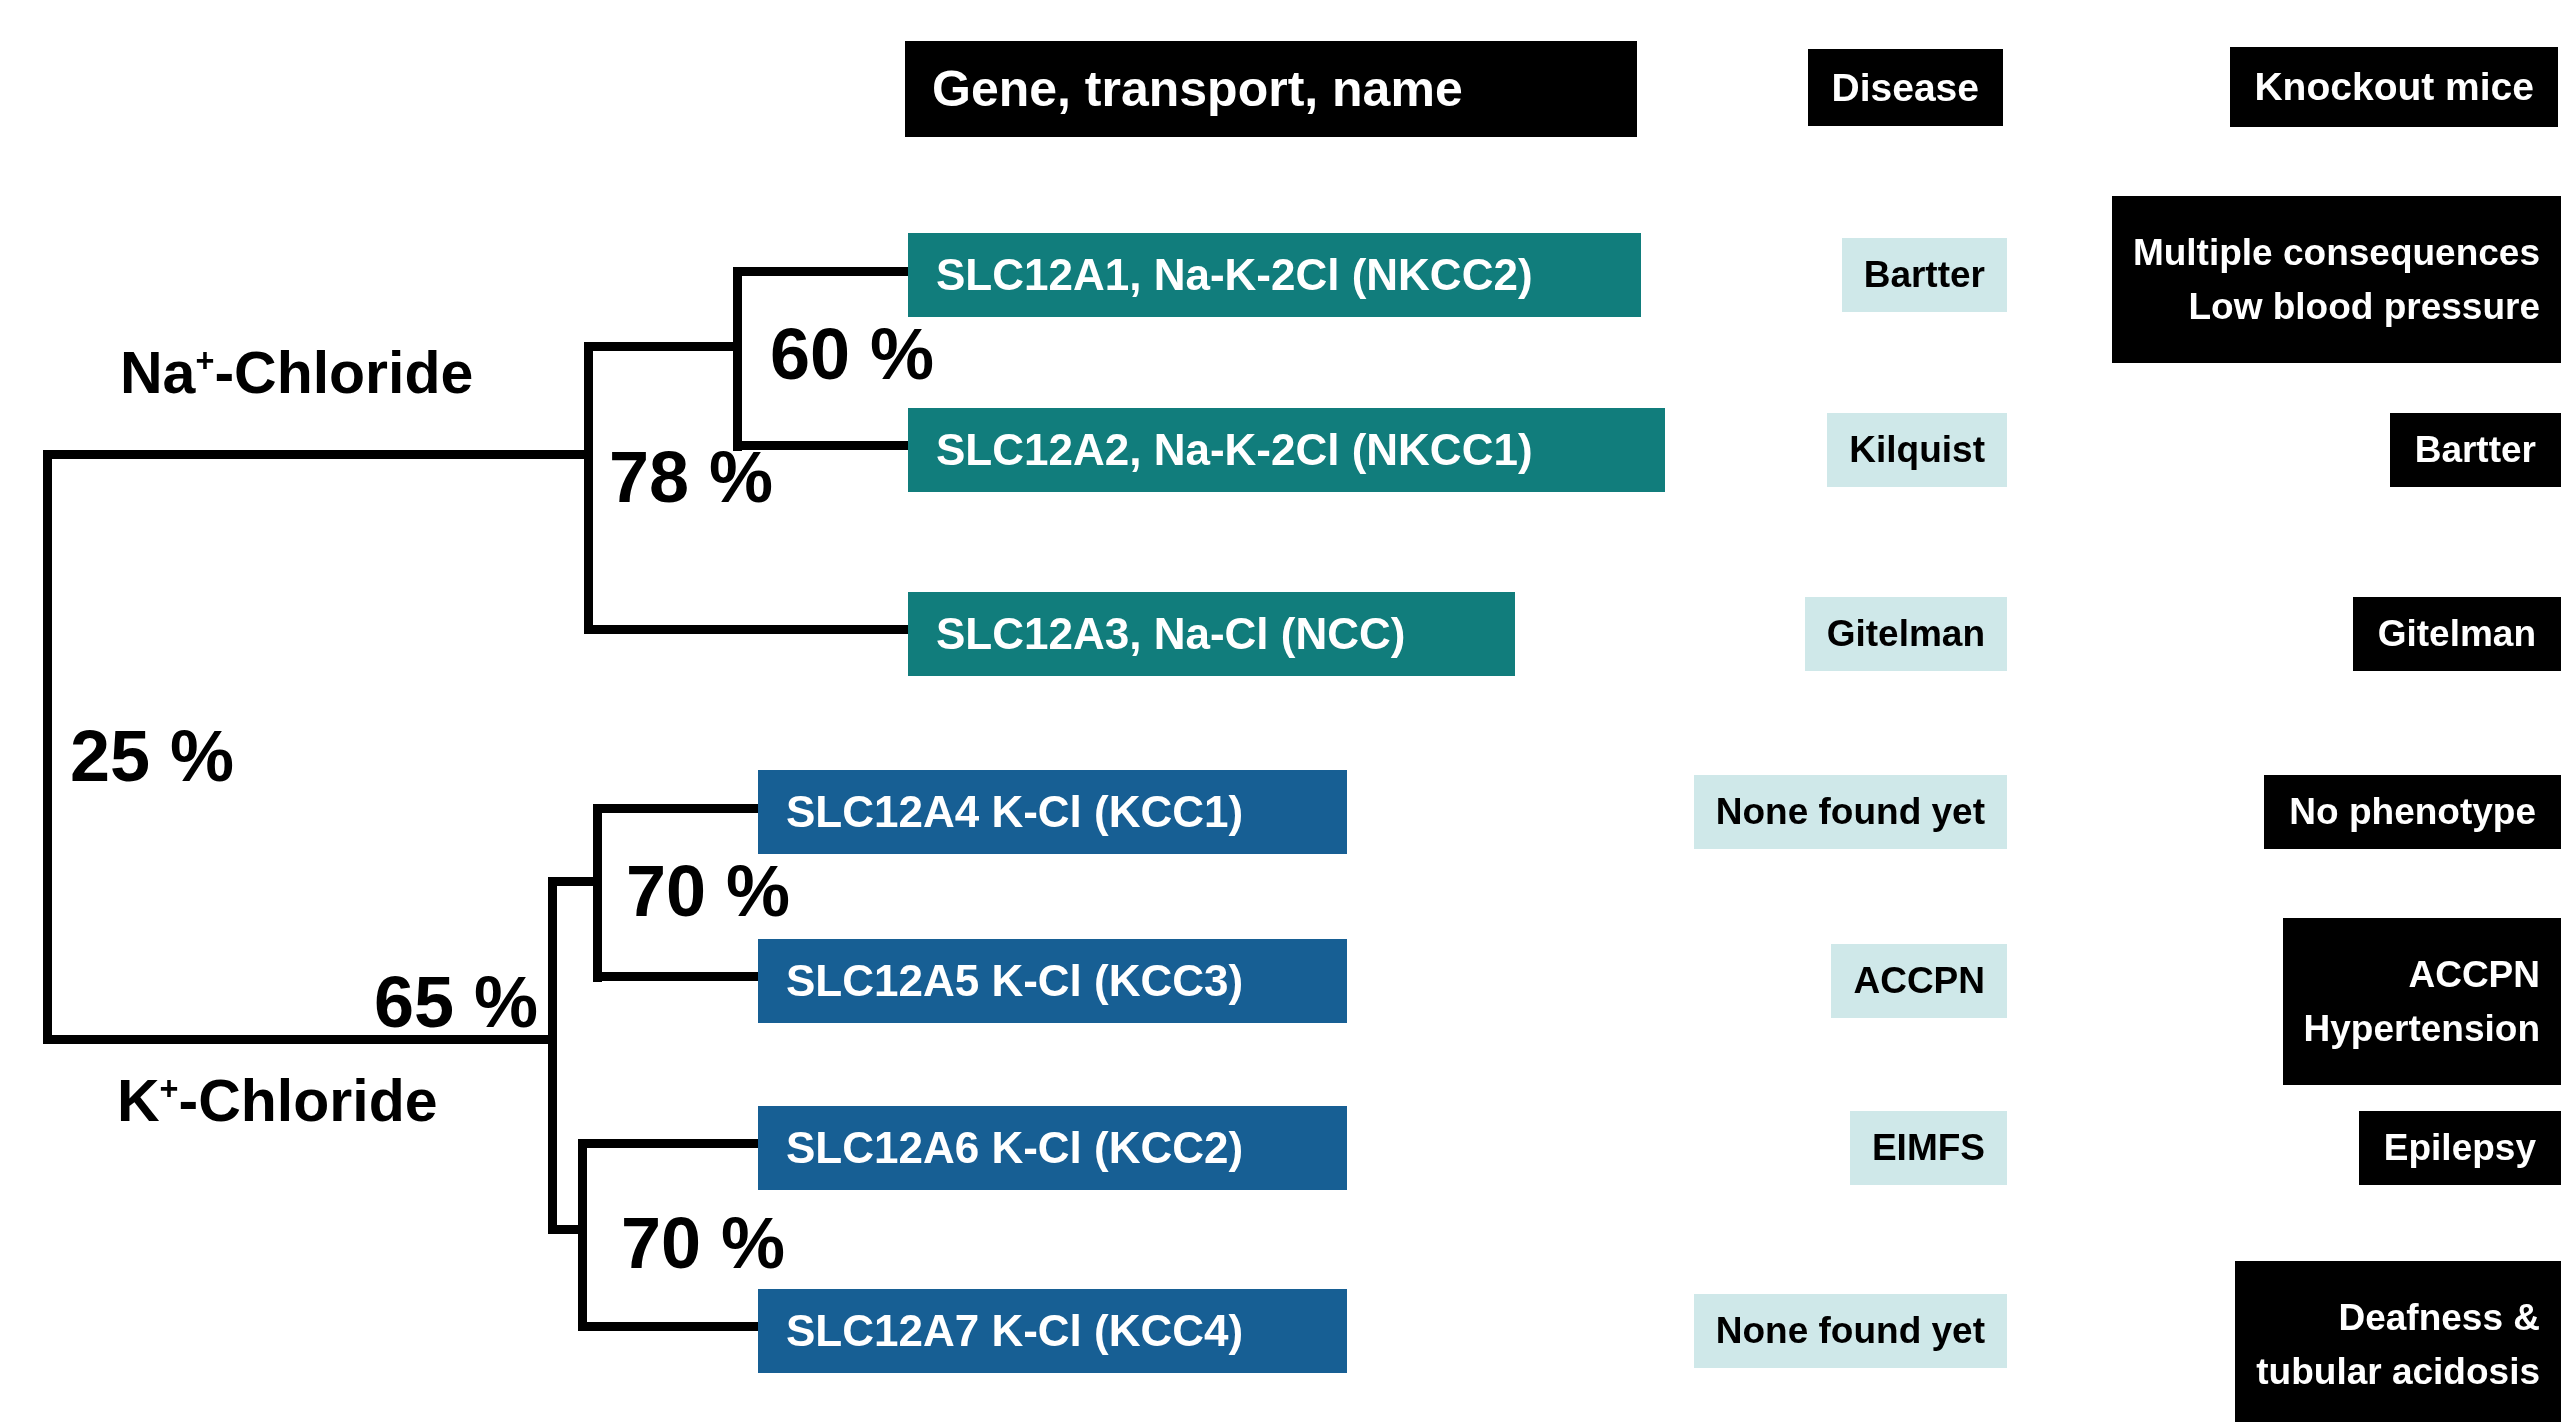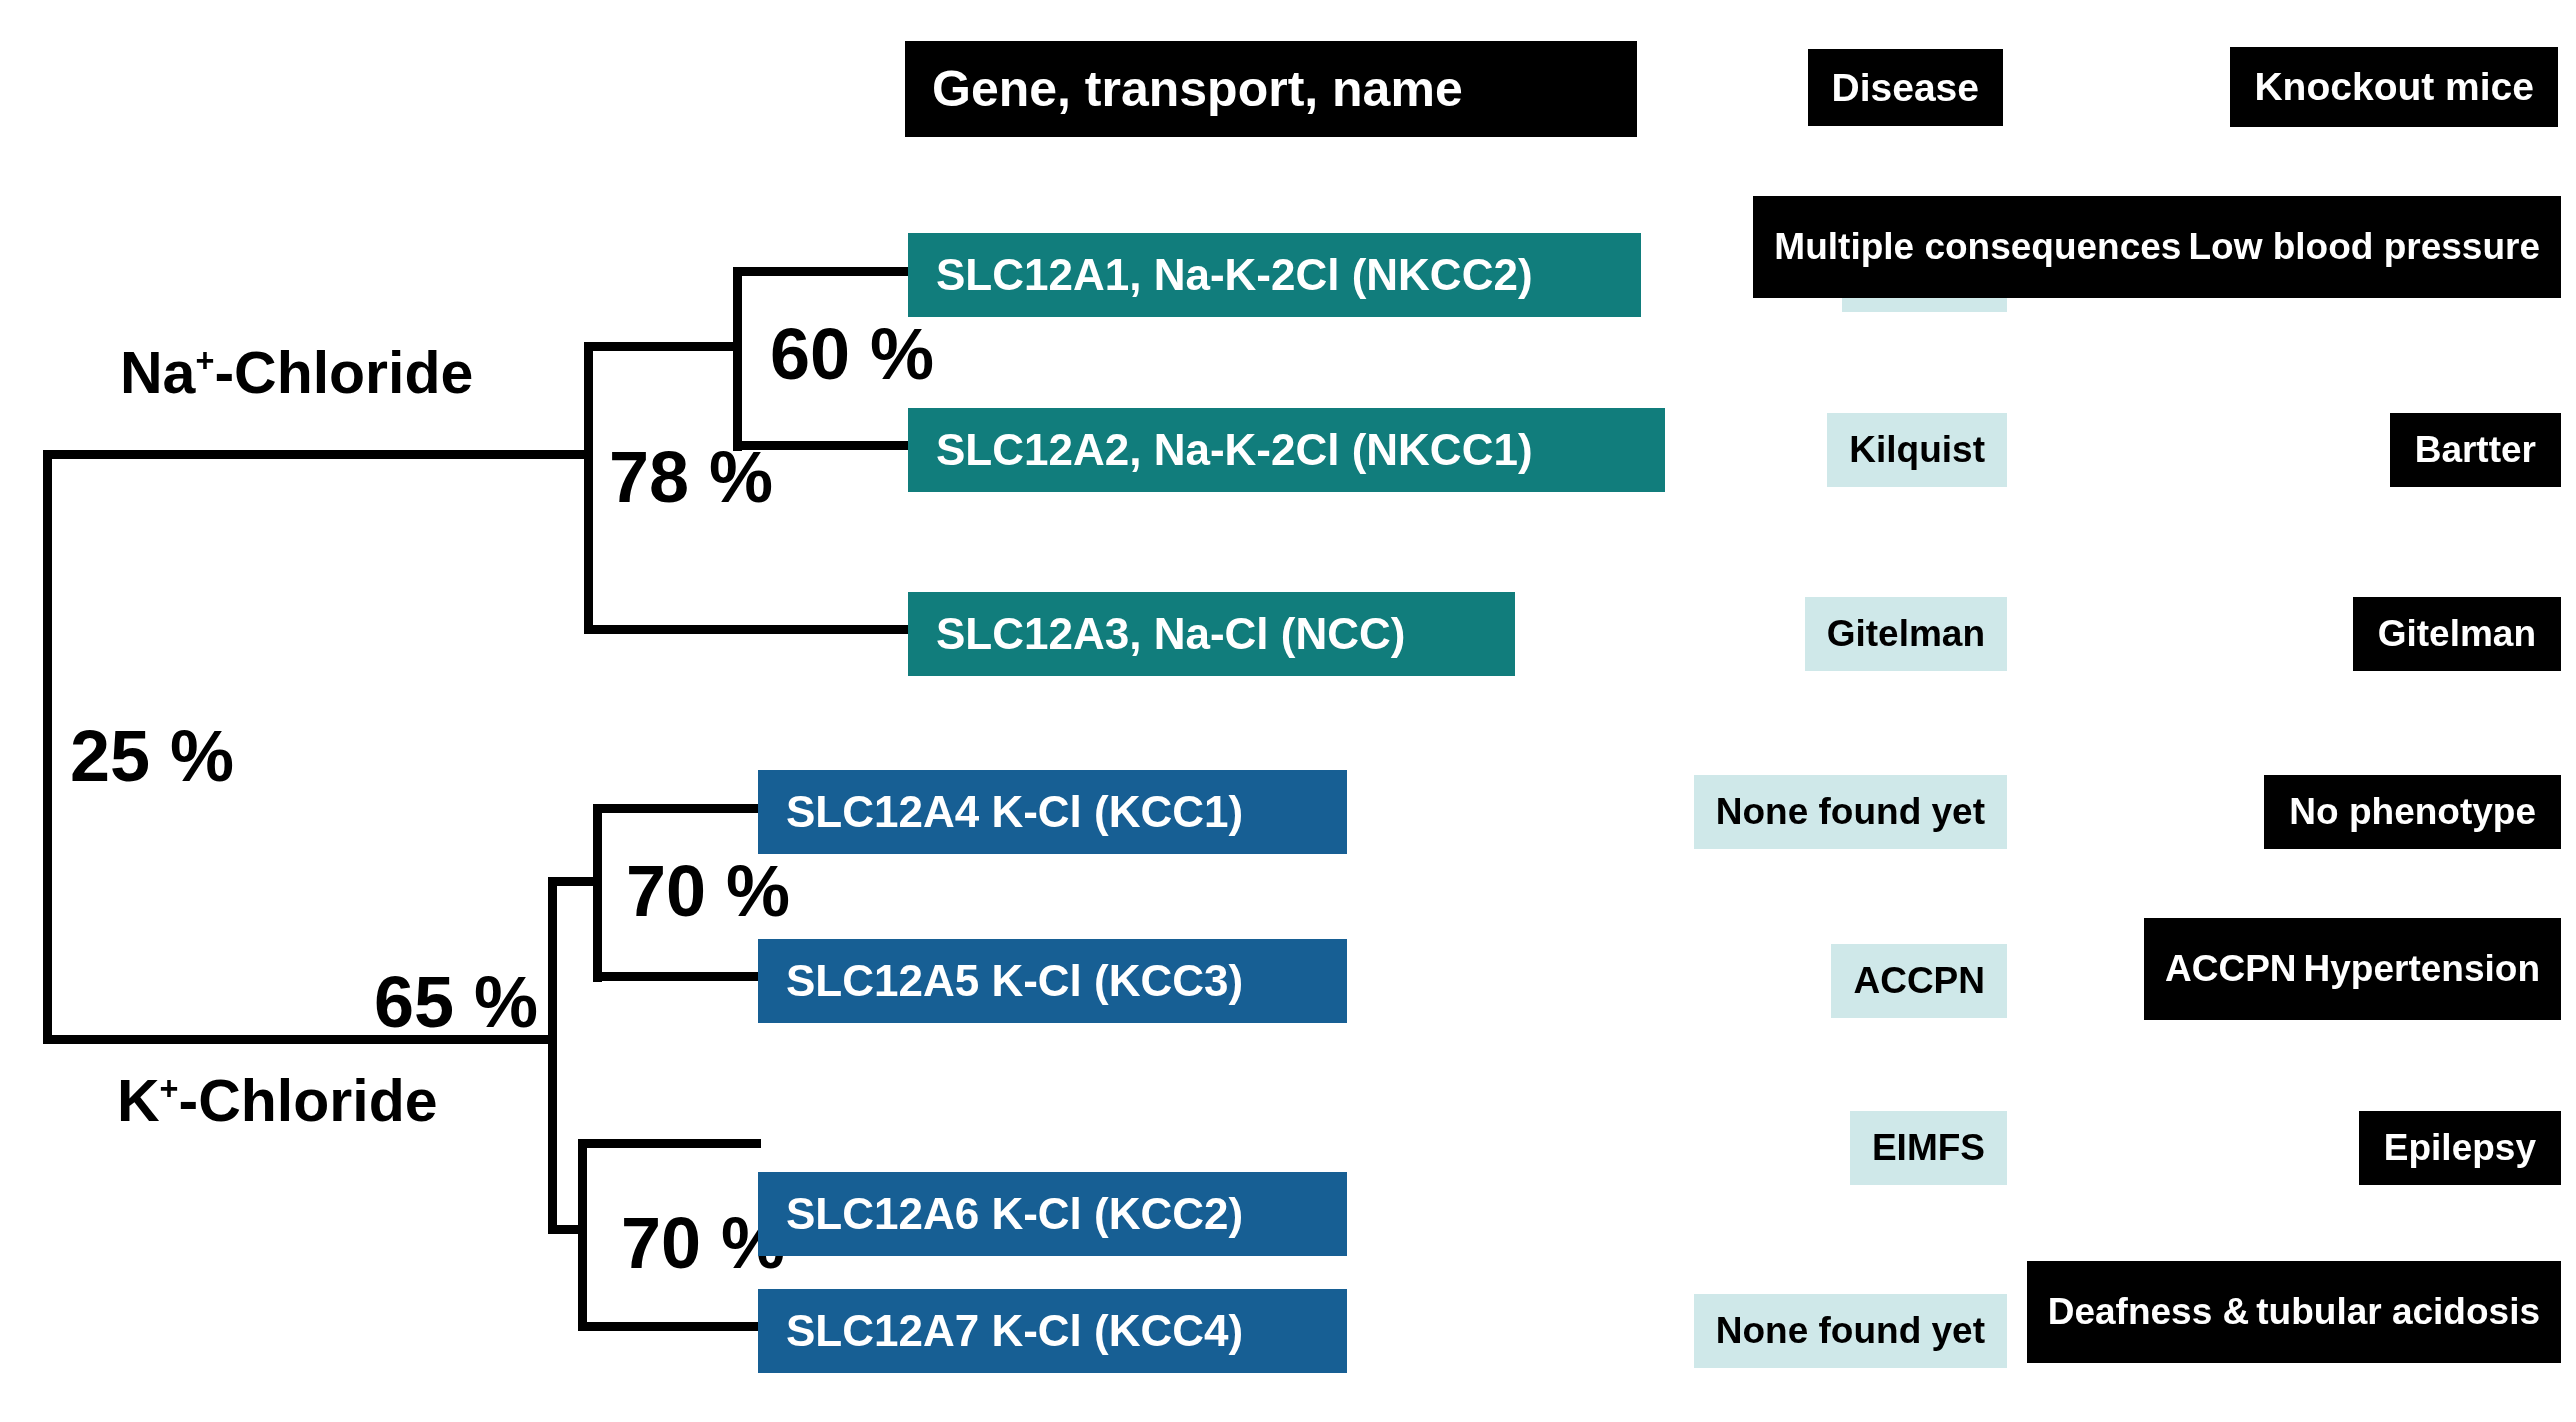--- a/index.html
+++ b/index.html
@@ -14,22 +14,22 @@
   .gene-box{position:absolute;height:84px;display:flex;align-items:center;color:#fff;
             font-size:44px;padding-left:28px;box-sizing:border-box;white-space:nowrap;}
   .teal{background:var(--teal);}
   .blue{background:var(--blue);}
   .disease-cell{position:absolute;background:var(--light);color:#000;font-size:37px;
                 display:flex;align-items:center;justify-content:center;min-height:74px;
                 padding:0 22px;white-space:nowrap;box-sizing:border-box;}
   .ko-cell{position:absolute;background:var(--black);color:#fff;font-size:37px;
            display:flex;align-items:center;justify-content:center;min-height:74px;
            padding:0 25px;white-space:nowrap;box-sizing:border-box;}
-  .ko-multi{align-items:flex-end;justify-content:center;
-            padding:24px 21px;line-height:1.45;text-align:right;gap:7px;}
+  .ko-multi{flex-direction:column;align-items:flex-end;justify-content:center;
+            padding:30px 21px;line-height:1.45;text-align:right;}
   .pct{position:absolute;font-size:72px;line-height:1;white-space:nowrap;}
   .clade{position:absolute;font-size:59px;line-height:1;white-space:nowrap;}
   .clade sup{font-size:55%;line-height:0;}
 </style>
 </head>
 <body>
 
 <div class="canvas">
 
   <div class="header gene">
@@ -85,21 +85,21 @@
     </div>
   <div class="gene-box teal" style="left:908px;top:592px;width:607px;">
       <span>SLC12A3, Na-Cl (NCC)</span>
     </div>
   <div class="gene-box blue" style="left:758px;top:770px;width:589px;">
       <span>SLC12A4 K-Cl (KCC1)</span>
     </div>
   <div class="gene-box blue" style="left:758px;top:939px;width:589px;">
       <span>SLC12A5 K-Cl (KCC3)</span>
     </div>
-  <div class="gene-box blue" style="left:758px;top:1172px;width:589px;">
+  <div class="gene-box blue" style="left:758px;top:1106px;width:589px;">
       <span>SLC12A6 K-Cl (KCC2)</span>
     </div>
   <div class="gene-box blue" style="left:758px;top:1289px;width:589px;">
       <span>SLC12A7 K-Cl (KCC4)</span>
     </div>
 
   <div class="disease-cell" style="right:569px;top:238px;">
       <span>Bartter</span>
     </div>
   <div class="disease-cell" style="right:569px;top:413px;">

